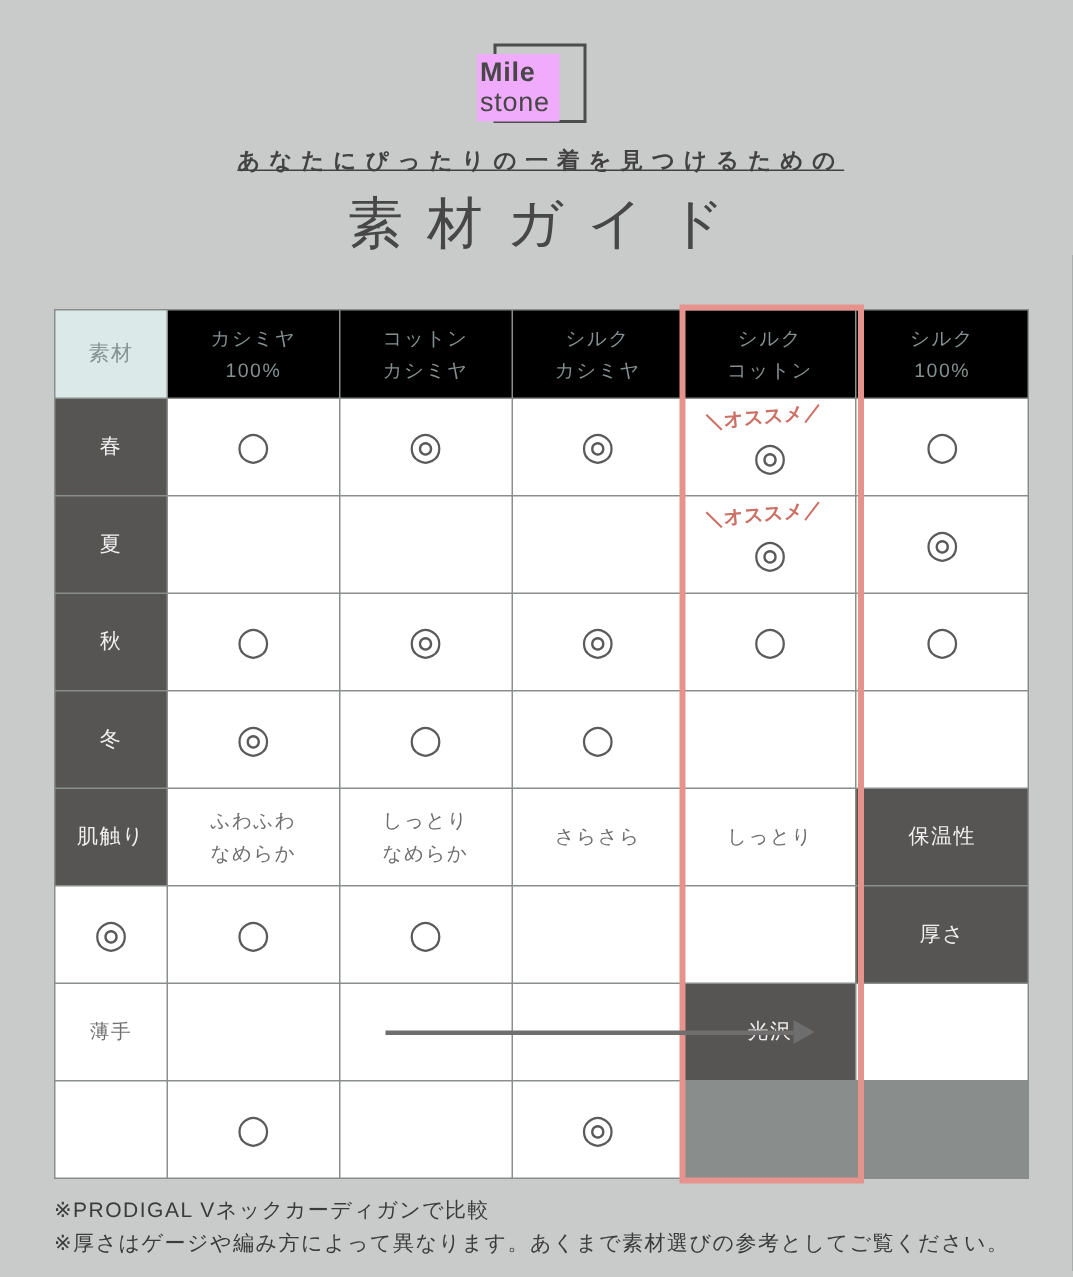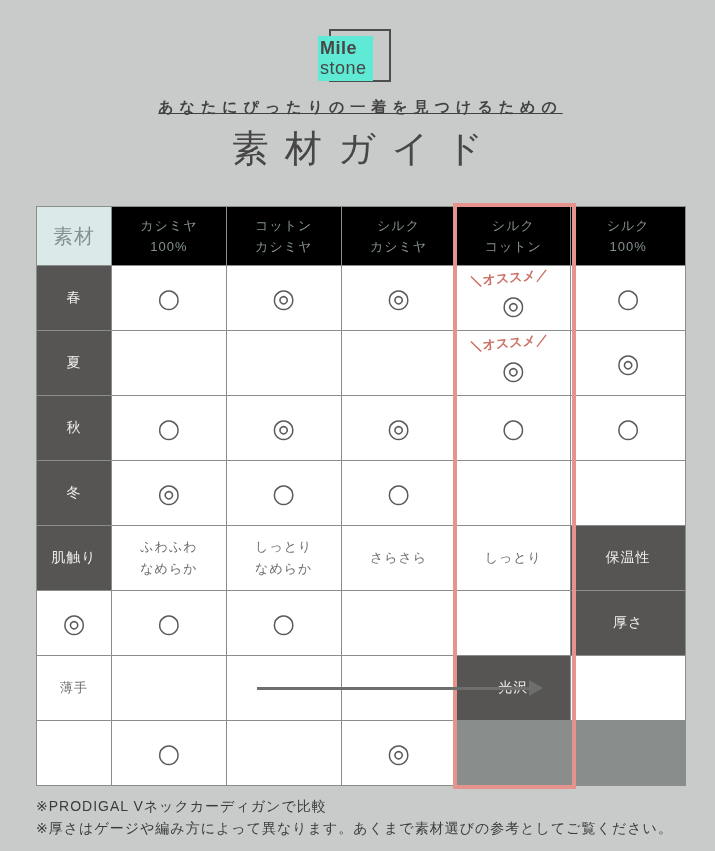--- a/index.html
+++ b/index.html
@@ -10,21 +10,21 @@
     -webkit-font-smoothing:antialiased;
   }
 
   
   .logo-box{
     position:absolute;top:29px;left:329px;width:62px;height:53px;
     border:2px solid #4d4d4d;box-sizing:border-box;
   }
   .logo-text{
     position:absolute;left:-13px;top:5px;
-    background:#5eead4;padding:2px 6px 3px 2px;
+    background:#f0abfc;padding:2px 6px 3px 2px;
     color:#474747;font-size:18px;line-height:1.12;letter-spacing:.5px;
   }
   .logo-line1{font-weight:bold;}
   .logo-line2{font-weight:normal;}
 
   
   .subtitle{
     position:absolute;top:98px;left:0;width:100%;
     text-align:center;font-size:15px;font-weight:600;
     letter-spacing:6px;text-indent:6px;color:#424242;text-decoration:underline;
@@ -42,21 +42,21 @@
     grid-template-columns:74px repeat(5,1fr);
     grid-template-rows:58px repeat(8,64px);
     gap:1px;background:#898e8c;border:1px solid #898e8c;
   }
   .cell{
     display:flex;align-items:center;justify-content:center;
     position:relative;flex-direction:column;
   }
   .cell.data{background:#ffffff;}
   .cell.corner{
-    background:#dbe9e9;color:#859292;font-size:20px;letter-spacing:1px;
+    background:#dbe9e9;color:#859292;font-size:14px;letter-spacing:1px;
   }
   .cell.head{
     background:#000000;color:#849191;font-size:13px;
     line-height:1.65;letter-spacing:1px;text-align:center;
   }
   .cell.rowlabel{
     background:#575454;color:#f0eeee;font-size:14px;letter-spacing:1px;
   }
   .mark{
     font-size:26px;color:#5a5a5a;line-height:1;

